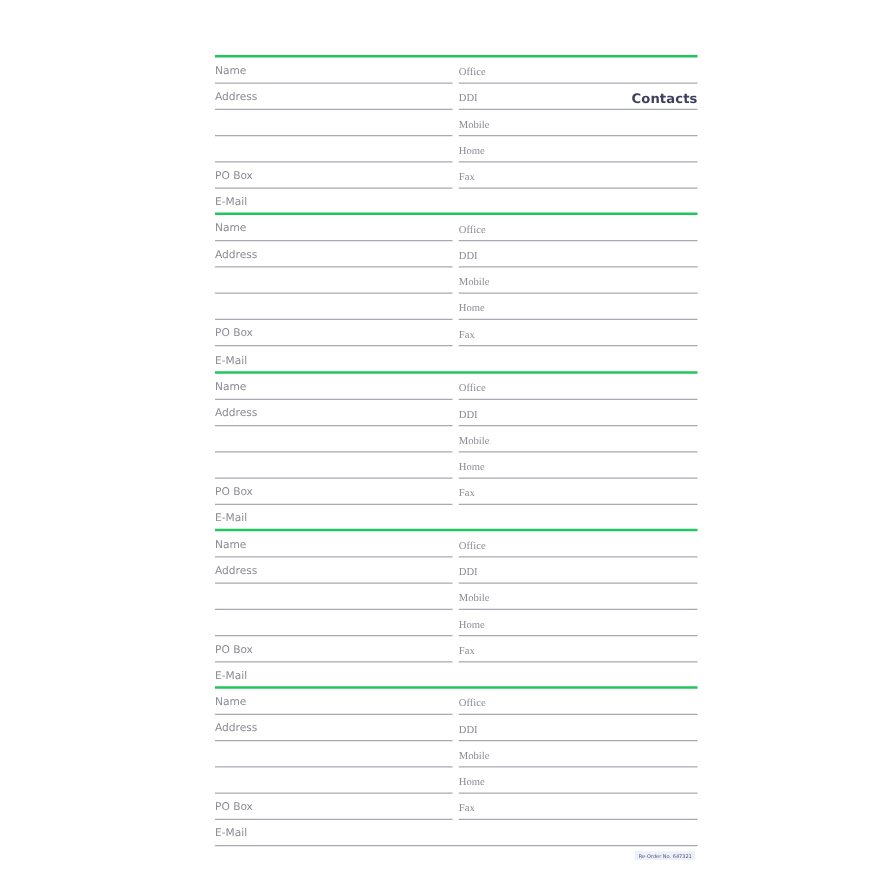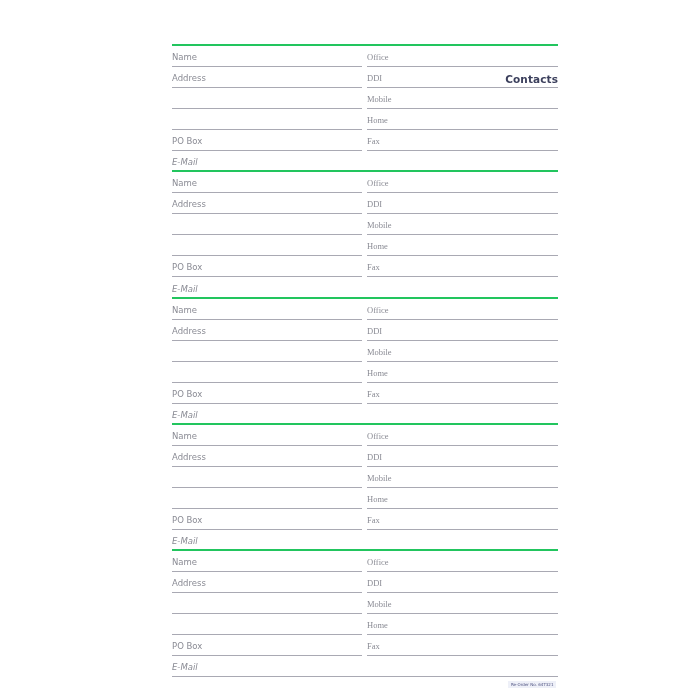--- a/index.html
+++ b/index.html
@@ -7,21 +7,21 @@
          font-family: "DejaVu Sans", sans-serif; }
   .page-title { position: absolute; right: 142px; top: 27px; font-size: 10.5px; font-weight: bold;
                 color: #3b3f5c; letter-spacing: 0.1px; margin-top: 46px; }
   .form { position: absolute; left: 172px; top: 44px; width: 386px; }
   .section { position: relative; height: 126.3px; border-top: 2px solid #22c55e; box-sizing: border-box; }
   .row { position: absolute; left: 0; width: 386px; height: 21px; }
   .cell { position: absolute; top: 0; height: 20px; box-sizing: border-box;
           border-bottom: 1px solid #a9a9b3; }
   .cell.left { left: 0; width: 190px; }
   .cell.right { left: 195px; width: 191px; font-family: Liberation Serif, serif; }
-  .cell.full { left: 0; width: 386px; border-bottom: none; font-style: italic; }
+  .cell.full { left: 0; width: 386px; border-bottom: none; }
   .label { position: absolute; left: 0; top: 5px; font-size: 8.5px; color: #8a8b94; white-space: nowrap; }
   .section.last .cell.full { border-bottom: 1px solid #a9a9b3; }
   .reorder { position: absolute; left: 508px; top: 681px; font-size: 4px; color: #4e5280;
              background: #eef0f8; padding: 1px 3px; white-space: nowrap; }
 </style>
 </head>
 <body>
 
 <div class="page-title">Contacts</div>
 

